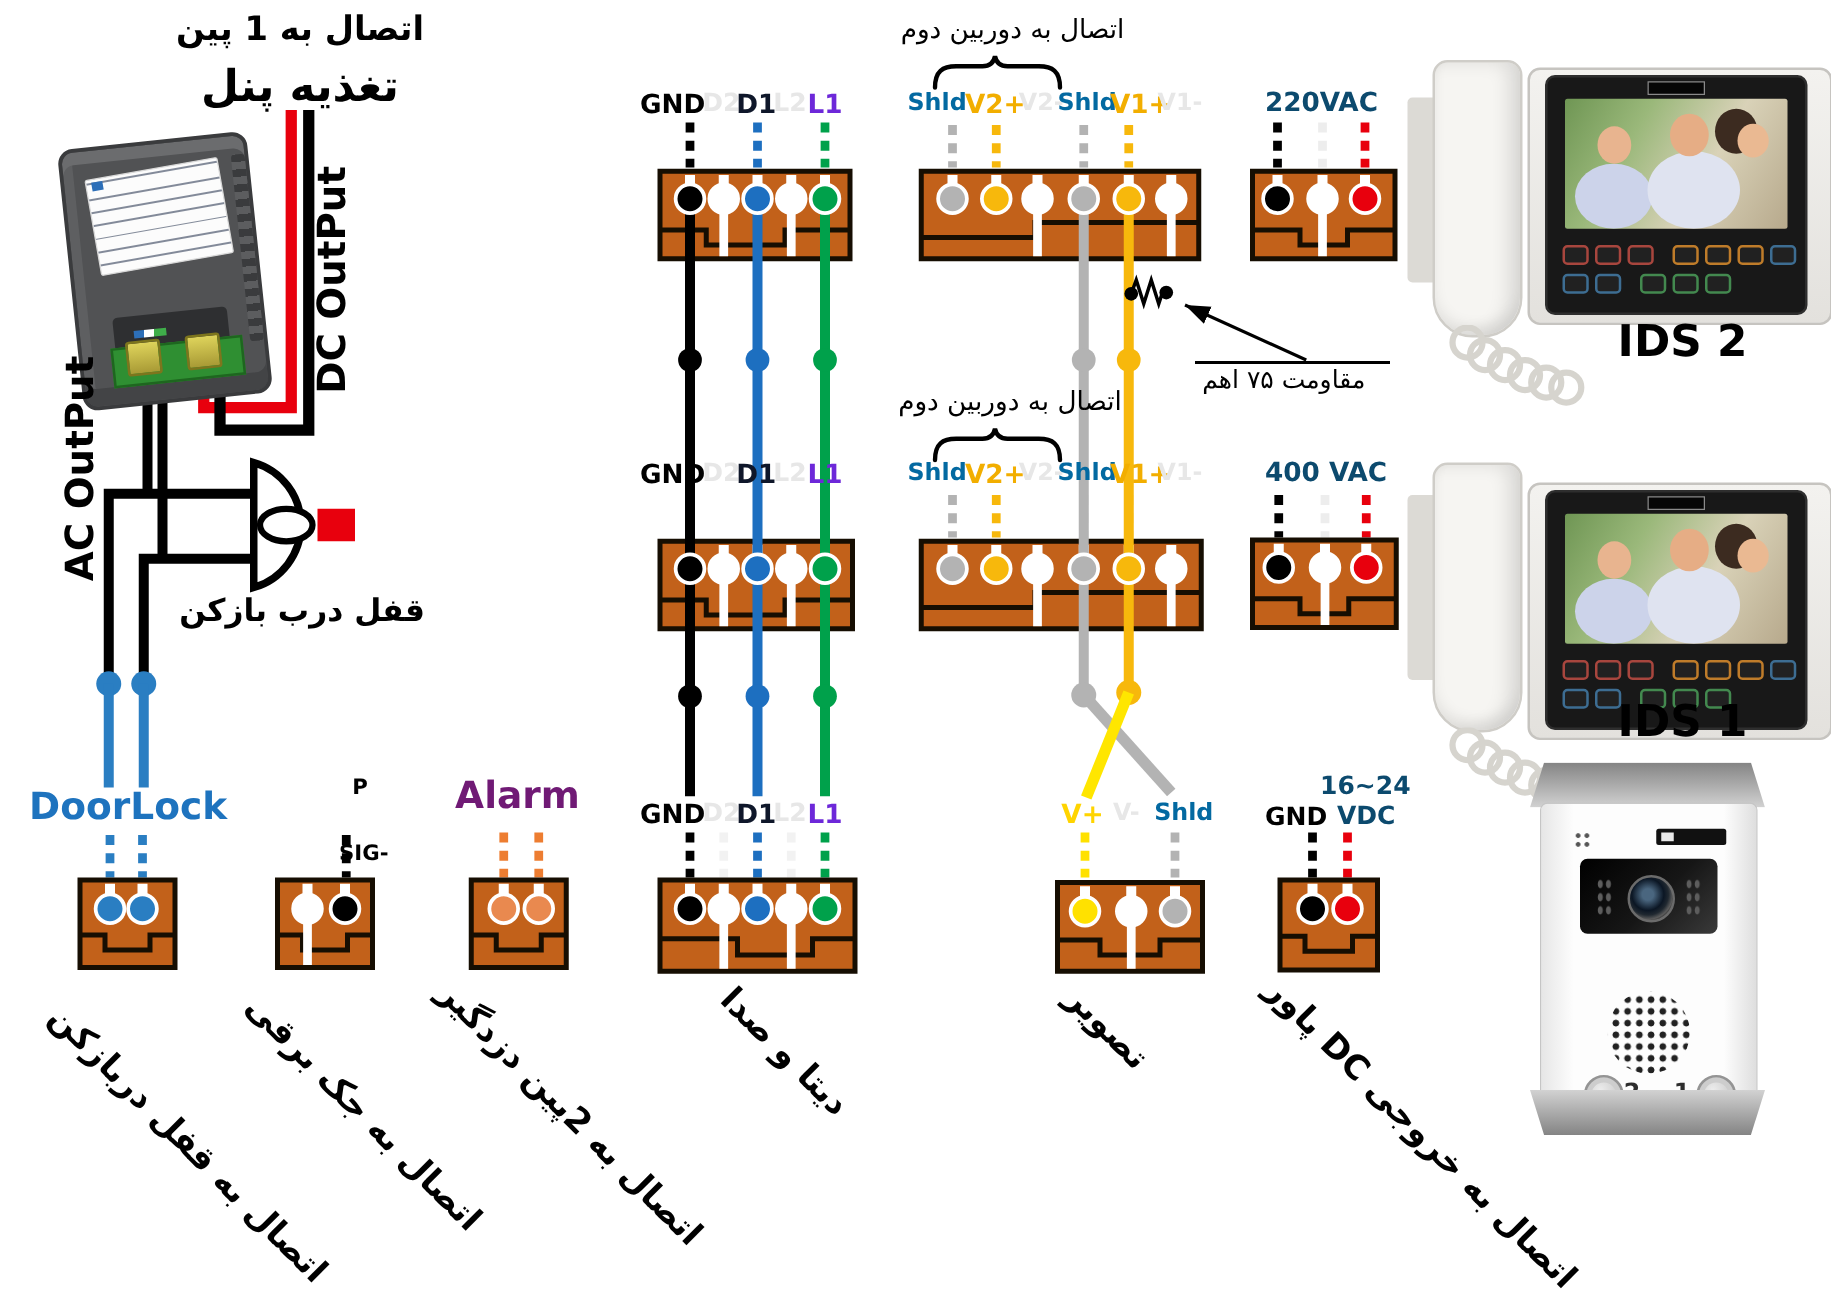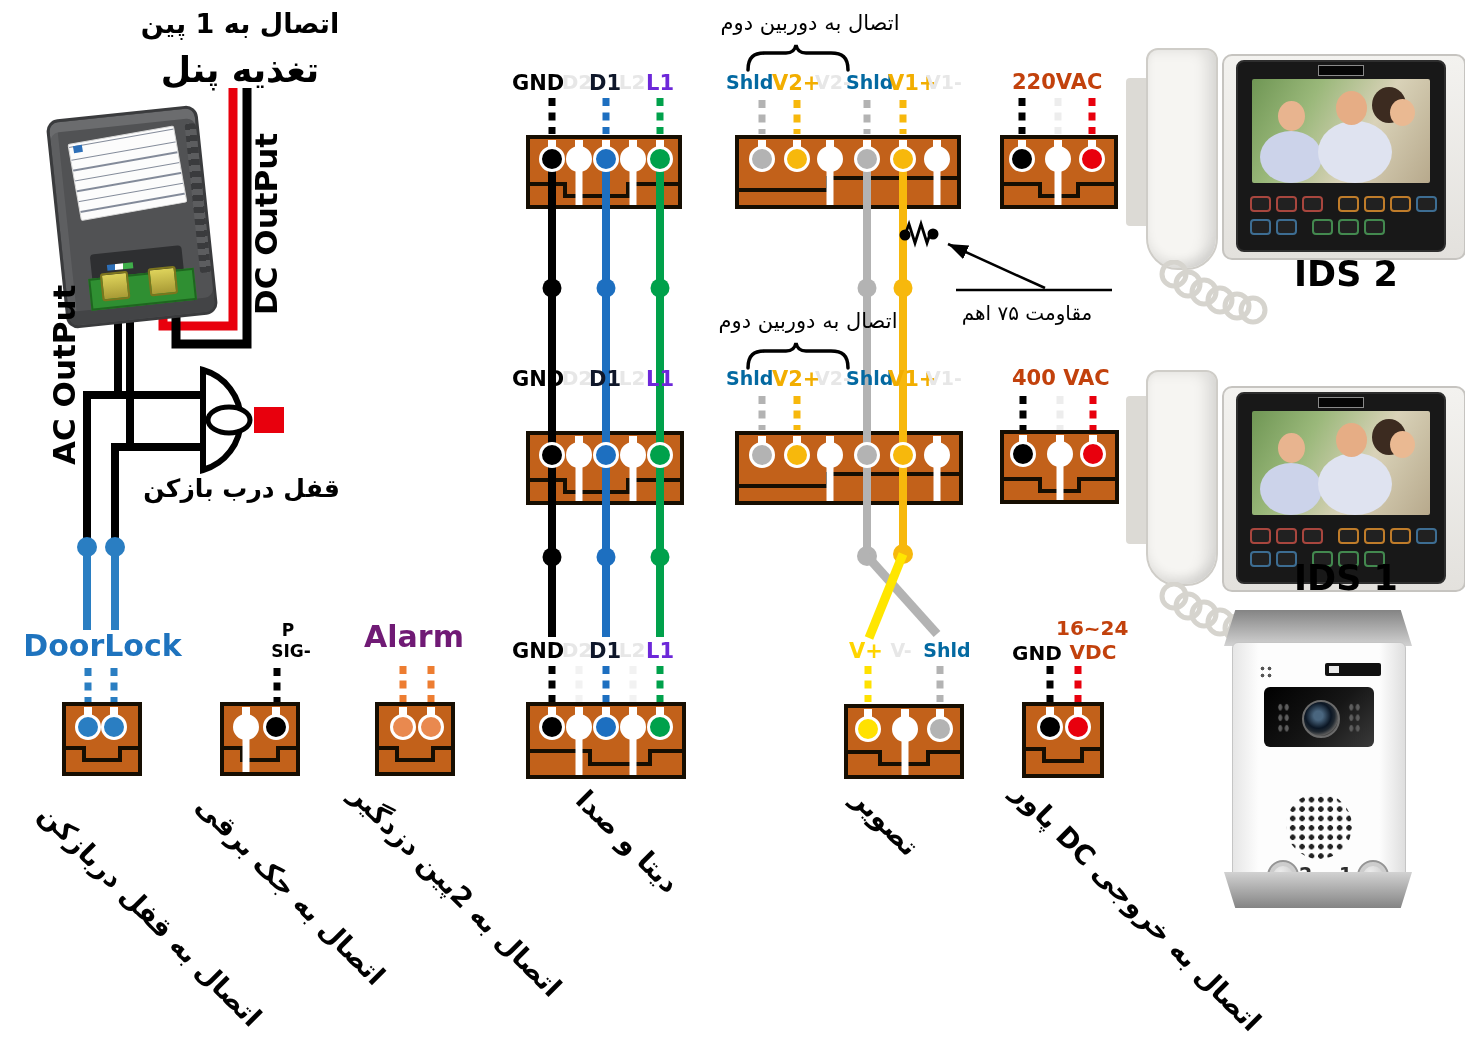--- a/index.html
+++ b/index.html
@@ -3,21 +3,21 @@
 <meta charset="utf-8">
 <style>
   html,body{margin:0;padding:0;background:#fff;}
   #stage{position:relative;width:1465px;height:1038px;background:#fff;overflow:hidden;
          font-family:"DejaVu Sans",sans-serif;}
   svg{position:absolute;left:0;top:0;}
   .lbl{position:absolute;font-weight:bold;text-align:center;white-space:nowrap;line-height:1.05;}
   .rtl{direction:rtl;}
   .black{color:#000;} .blue{color:#0f172a;} .green{color:#6d28d9;}
   .gray{color:#0369a1;} .yellow{color:#f2ae00;} .byellow{color:#ffd400;}
-  .red{color:#c2410c;} .dlblue{color:#1e73be;} .orange{color:#701a75;}
+  .red{color:#0c4a6e;} .dlblue{color:#1e73be;} .orange{color:#701a75;}
   .ghost{color:#e7e7e7;}
   .vert{transform:rotate(-90deg);transform-origin:0 0;font-size:31px;}
   .diag{position:absolute;transform:rotate(45deg);transform-origin:0 0;font-weight:bold;
         font-size:27px;white-space:nowrap;direction:rtl;color:#000;}
   
   .psu{position:absolute;left:56px;top:112px;width:152px;height:210px;transform:rotate(-6deg);}
   .psu-body{position:absolute;inset:0;background:#515254;border:3px solid #3a3b3d;border-radius:12px;
             box-shadow:inset 0 10px 0 #6b6c6e, inset 0 -14px 0 #434446, inset 8px 0 0 #5e5f61;}
   .psu-label{position:absolute;left:22px;top:22px;width:106px;height:76px;background:#fcfcfc;
              transform:rotate(-4deg);border-radius:2px;
@@ -383,21 +383,21 @@
   </div>
 
   <div class="lbl rtl black" style="left:140px;top:10px;width:200px;font-size:27px;">اتصال به 1 پین</div>
   <div class="lbl rtl black" style="left:155px;top:52px;width:170px;font-size:35px;">تغذیه پنل</div>
   <div class="lbl black vert" style="left:250px;top:315px;">DC OutPut</div>
   <div class="lbl black vert" style="left:48px;top:465px;">AC OutPut</div>
   <div class="lbl rtl black" style="left:155px;top:476px;width:185px;font-size:25px;">قفل درب بازکن</div>
 
   <div class="lbl rtl black" style="left:662px;top:12px;width:296px;font-size:21px;font-weight:normal;">اتصال به دوربین دوم</div>
   <div class="lbl rtl black" style="left:658px;top:310px;width:300px;font-size:21px;font-weight:normal;">اتصال به دوربین دوم</div>
-  <div class="lbl rtl black" style="left:942px;top:303px;width:170px;font-size:20px;font-weight:normal;">مقاومت ۷۵ اهم</div>
+  <div class="lbl rtl black" style="left:942px;top:293px;width:170px;font-size:20px;font-weight:normal;">مقاومت ۷۵ اهم</div>
 
   <div class="lbl black" style="left:512px;top:72px;width:52px;font-size:21px;">GND</div>
   <div class="lbl ghost" style="left:561px;top:72px;width:32px;font-size:20px;">D2</div>
   <div class="lbl blue" style="left:588px;top:72px;width:34px;font-size:21px;">D1</div>
   <div class="lbl ghost" style="left:616px;top:72px;width:32px;font-size:20px;">L2</div>
   <div class="lbl green" style="left:643px;top:72px;width:34px;font-size:21px;">L1</div>
   <div class="lbl gray" style="left:726px;top:73px;width:44px;font-size:19px;">Shld</div>
   <div class="lbl yellow" style="left:772px;top:72px;width:44px;font-size:21px;">V2+</div>
   <div class="lbl ghost" style="left:815px;top:73px;width:36px;font-size:19px;">V2-</div>
   <div class="lbl gray" style="left:846px;top:73px;width:44px;font-size:19px;">Shld</div>
@@ -425,21 +425,21 @@
   <div class="lbl green" style="left:643px;top:640px;width:34px;font-size:21px;">L1</div>
   <div class="lbl byellow" style="left:844px;top:640px;width:44px;font-size:21px;">V+</div>
   <div class="lbl ghost" style="left:884px;top:641px;width:34px;font-size:19px;">V-</div>
   <div class="lbl gray" style="left:922px;top:641px;width:50px;font-size:19px;">Shld</div>
   <div class="lbl black" style="left:1012px;top:643px;width:48px;font-size:20px;">GND</div>
   <div class="lbl red" style="left:1056px;top:618px;width:66px;font-size:20px;">16~24</div>
   <div class="lbl red" style="left:1064px;top:642px;width:58px;font-size:20px;">VDC</div>
 
   <div class="lbl dlblue" style="left:20px;top:630px;width:165px;font-size:30px;">DoorLock</div>
   <div class="lbl black" style="left:258px;top:622px;width:60px;font-size:17px;">P</div>
-  <div class="lbl black" style="left:258px;top:643px;width:66px;font-size:17px;">SIG-</div>
+  <div class="lbl black" style="left:258px;top:675px;width:66px;font-size:17px;">SIG-</div>
   <div class="lbl orange" style="left:360px;top:621px;width:108px;font-size:30px;">Alarm</div>
 
   <div class="monitor" style="top:0;">
     <div class="m-wing"></div>
     <div class="m-handset"></div>
     <svg class="m-cord" width="140" height="80">
       <g fill="none" stroke="#d6d4ce" stroke-width="5">
         <circle cx="22" cy="14" r="12"></circle>
           <circle cx="36" cy="24" r="12"></circle>
           <circle cx="52" cy="32" r="12"></circle>

